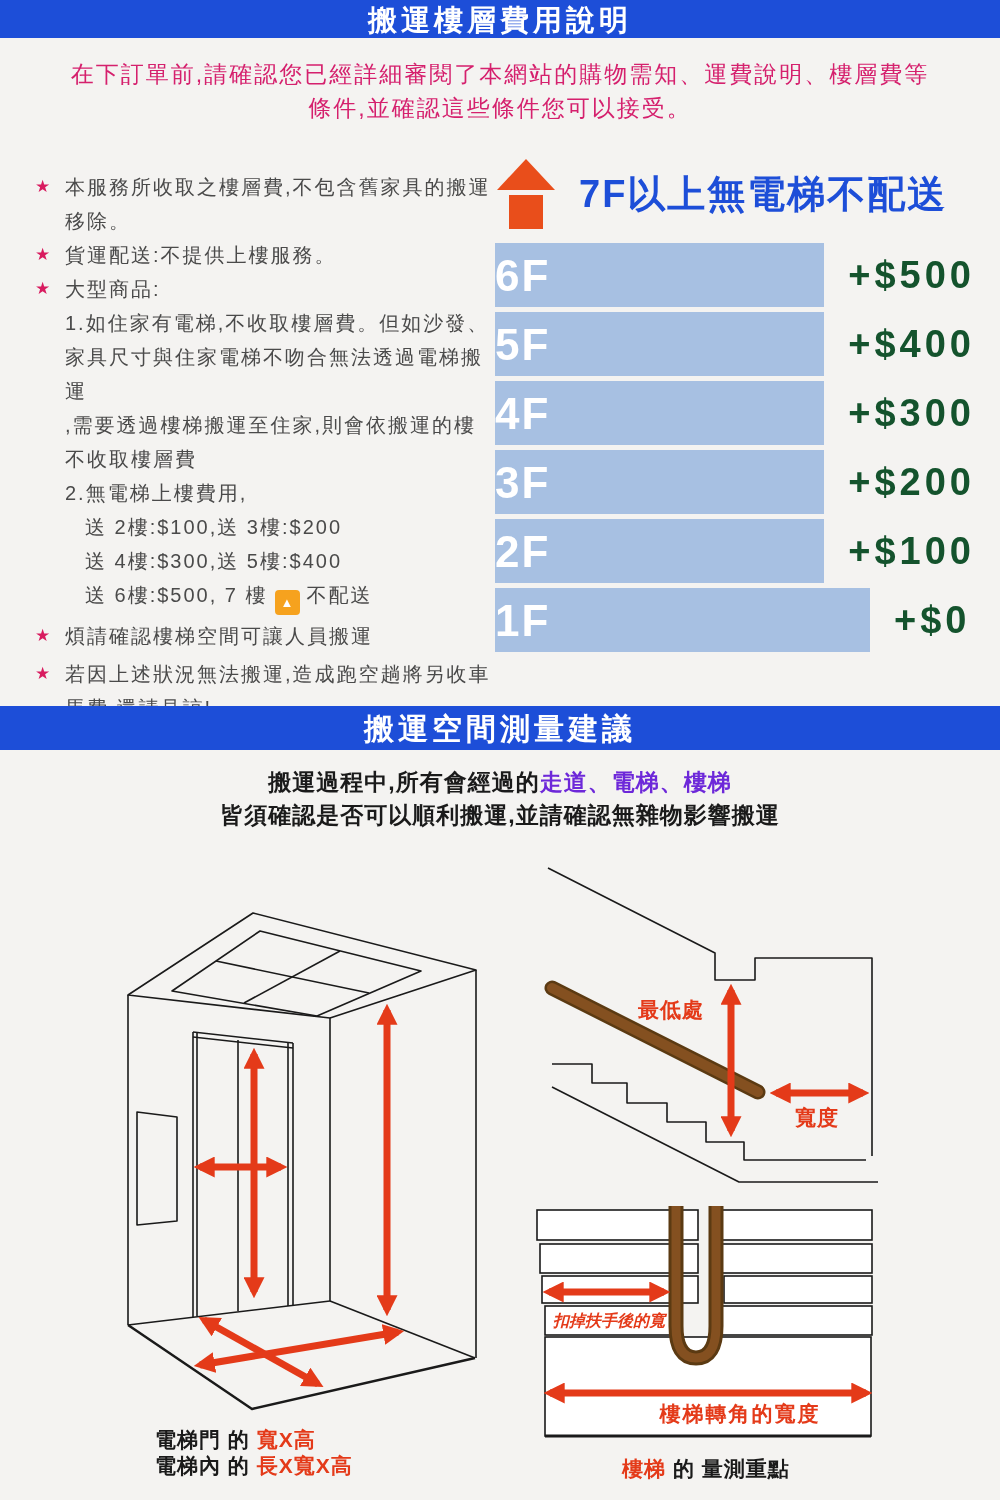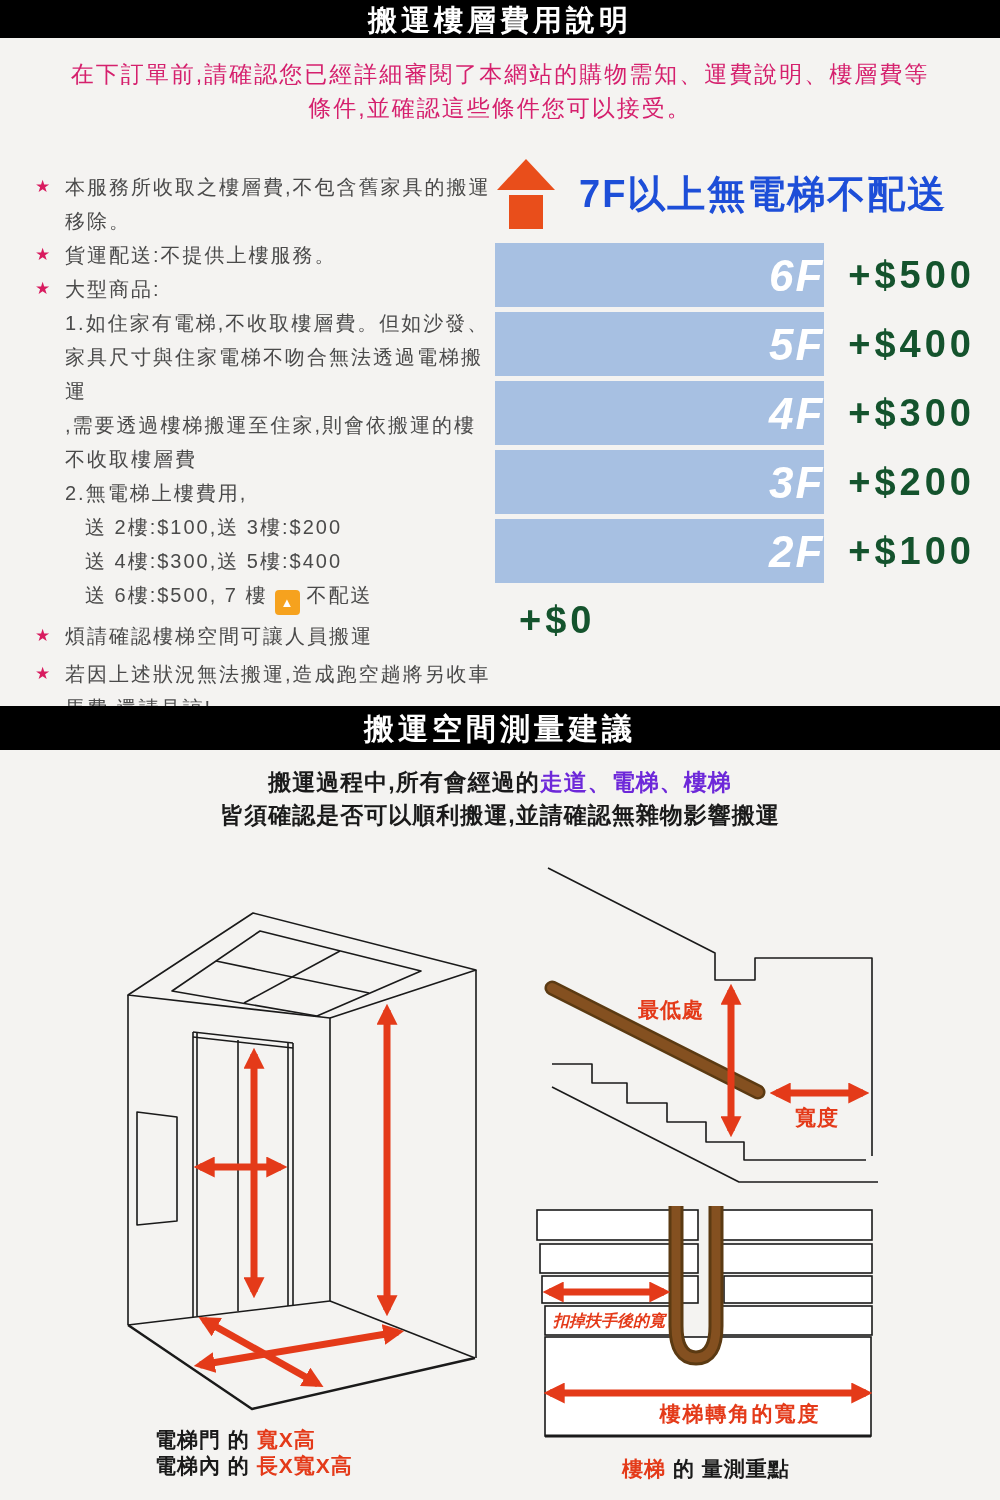--- a/index.html
+++ b/index.html
@@ -3,21 +3,21 @@
 <meta charset="utf-8">
 <style>
   html,body{margin:0;padding:0;}
   .page{
     position:relative; width:1000px; height:1500px;
     background:#f4f3f1; overflow:hidden;
     font-family:"Liberation Sans", sans-serif;
     color:#4a4a4a;
   }
   .banner{
-    position:absolute; left:0; width:1000px; background:#000000; color:#ffffff;
+    position:absolute; left:0; width:1000px; background:#1d4ed8; color:#ffffff;
     text-align:center; font-weight:bold;
   }
   .banner1{ top:0; height:38px; line-height:40px; font-size:29px; letter-spacing:4px; }
   .banner2{ top:706px; height:44px; line-height:46px; font-size:30px; letter-spacing:4px; }
   .intro{
     position:absolute; top:57px; left:0; width:1000px; text-align:center;
     color:#d5206d; font-size:23px; line-height:34px; letter-spacing:2px;
   }
   
   .notes{ position:absolute; left:30px; top:170px; width:468px;
@@ -31,21 +31,21 @@
     background:#f6a21e; border-radius:4px; color:#ffffff; font-size:13px;
     line-height:25px; text-align:center; letter-spacing:0;
   }
   
   .fee-header{ position:absolute; left:497px; top:158px; height:72px;
                display:flex; align-items:center; }
   .fee-title{ margin-left:24px; color:#1d4ed8; font-size:38px; font-weight:bold; letter-spacing:2px; white-space:nowrap; }
   .fee-rows{ position:absolute; left:495px; top:243px; width:480px; }
   .fee-row{ display:flex; align-items:center; height:64px; margin-bottom:5px; }
   .floor-band{ width:375px; height:64px; background:#a7c0e2; color:#ffffff;
-               font-size:44px; font-weight:bold; text-align:right; line-height:66px; letter-spacing:2px;font-style:italic; }
+               font-size:44px; font-weight:bold; text-align:left; line-height:66px; letter-spacing:2px; }
   .price{ margin-left:24px; color:#14532d; font-size:38px; font-weight:bold; letter-spacing:4px; white-space:nowrap; }
   
   .caption{ position:absolute; top:766px; left:0; width:1000px; text-align:center;
             color:#1a1a1a; font-size:23px; font-weight:bold; line-height:33px; letter-spacing:1px; }
   .caption .red{ color:#6d28d9; }
   .diagram{ position:absolute; }
   .dlabel{ position:absolute; color:#e43a19; font-weight:bold; font-size:21px; letter-spacing:1px; white-space:nowrap; }
   .dlabel.center{ text-align:center; white-space:normal; }
   .boxlabel{ position:absolute; left:545px; top:1306px; width:128px; height:29px;
              line-height:29px; text-align:center; color:#e43a19; font-weight:bold; font-size:16px;font-style:italic; }
@@ -107,20 +107,21 @@
       </div>
     <div class="fee-row">
         <div class="floor-band">3F</div>
         <div class="price">+$200</div>
       </div>
     <div class="fee-row">
         <div class="floor-band">2F</div>
         <div class="price">+$100</div>
       </div>
     <div class="fee-row">
+        <div class="floor-band">1F</div>
         <div class="price">+$0</div>
       </div>
   </div>
 
   <div class="banner banner2">搬運空間測量建議</div>
 
   <div class="caption">
     <div><span>搬運過程中,所有會經過的</span><span class="red">走道、電梯、樓梯</span></div>
     <div>皆須確認是否可以順利搬運,並請確認無雜物影響搬運</div>
   </div>

